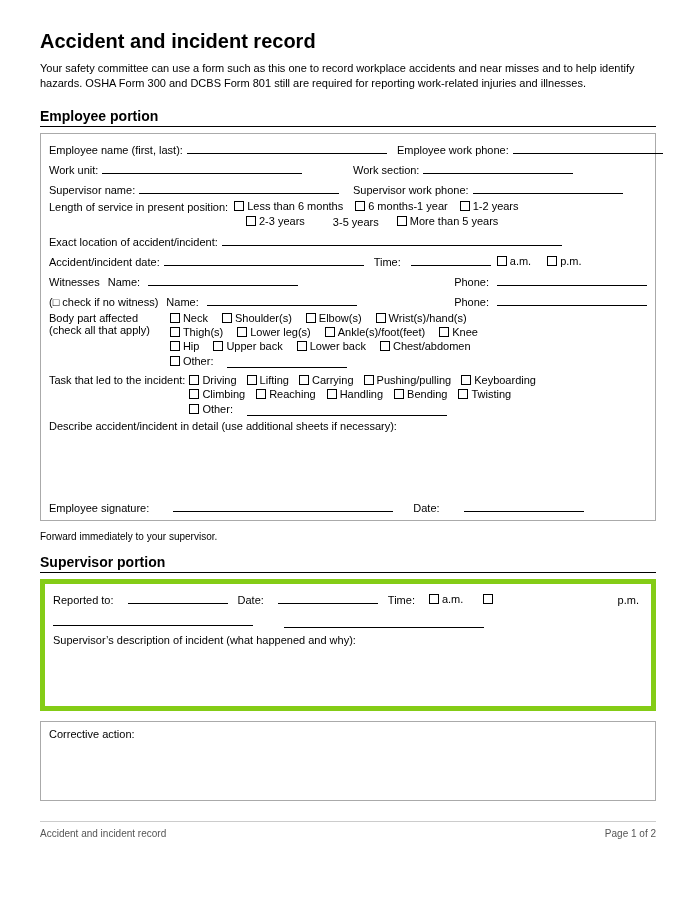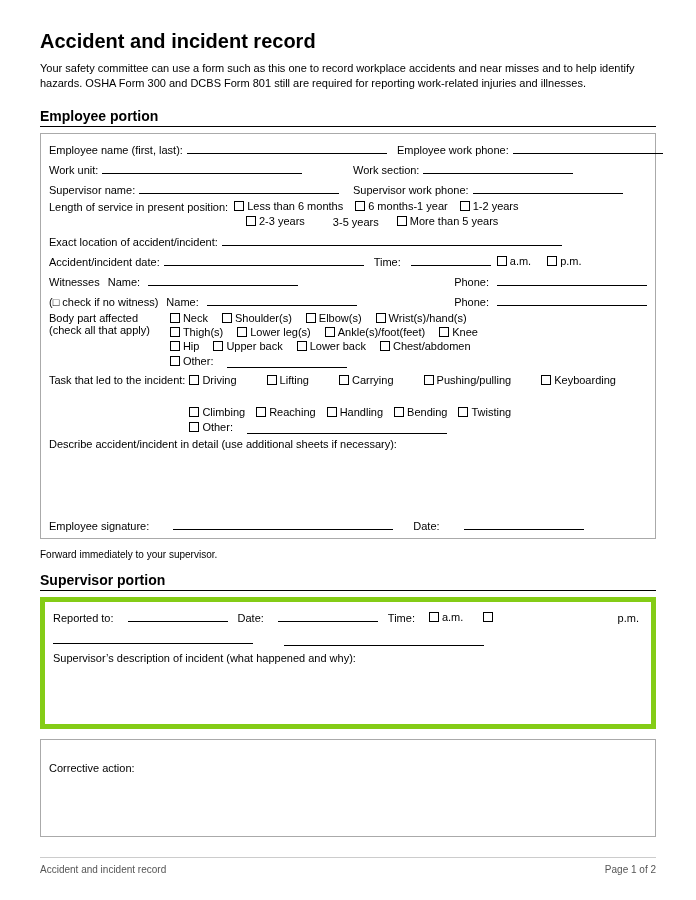--- a/index.html
+++ b/index.html
@@ -125,22 +125,22 @@
     .describe-section {
       margin-bottom: 4px;
     }
     .supervisor-box {
       border: 5px solid #84cc16;
       padding: 6px 8px;
       margin-bottom: 10px;
     }
     .corrective-box {
       border: 1px solid #aaa;
-      padding: 22px 8px;
-      height: 98px;
+      padding: 6px 8px;
+      height: 80px;
     }
   </style>
 </head>
 <body>
 
 
 
 
 <h1>Accident and incident record</h1>
 <p class="intro">Your safety committee can use a form such as this one to record workplace accidents and near misses and to help identify hazards. OSHA Form 300 and DCBS Form 801 still are required for reporting work-related injuries and illnesses.</p>
@@ -326,21 +326,21 @@
           <span class="underline" style="min-width:120px;"></span>
         </div>
       </div>
     </div>
   </div>
 
   <div class="task-section">
     <div style="display:flex; flex-wrap:wrap; align-items:flex-start;">
       <span class="form-label" style="white-space:nowrap; margin-right:4px;">Task that led to the incident:</span>
       <div>
-        <div style="display:flex; flex-wrap:wrap; gap:20px; margin-bottom:20px;">
+        <div style="display:flex; flex-wrap:wrap; gap:0; margin-bottom:2px;">
           <span class="checkbox-group">
               <span class="checkbox-box"></span>
               <span>Driving</span>
             </span>
           <span class="checkbox-group">
               <span class="checkbox-box"></span>
               <span>Lifting</span>
             </span>
           <span class="checkbox-group">
               <span class="checkbox-box"></span>

